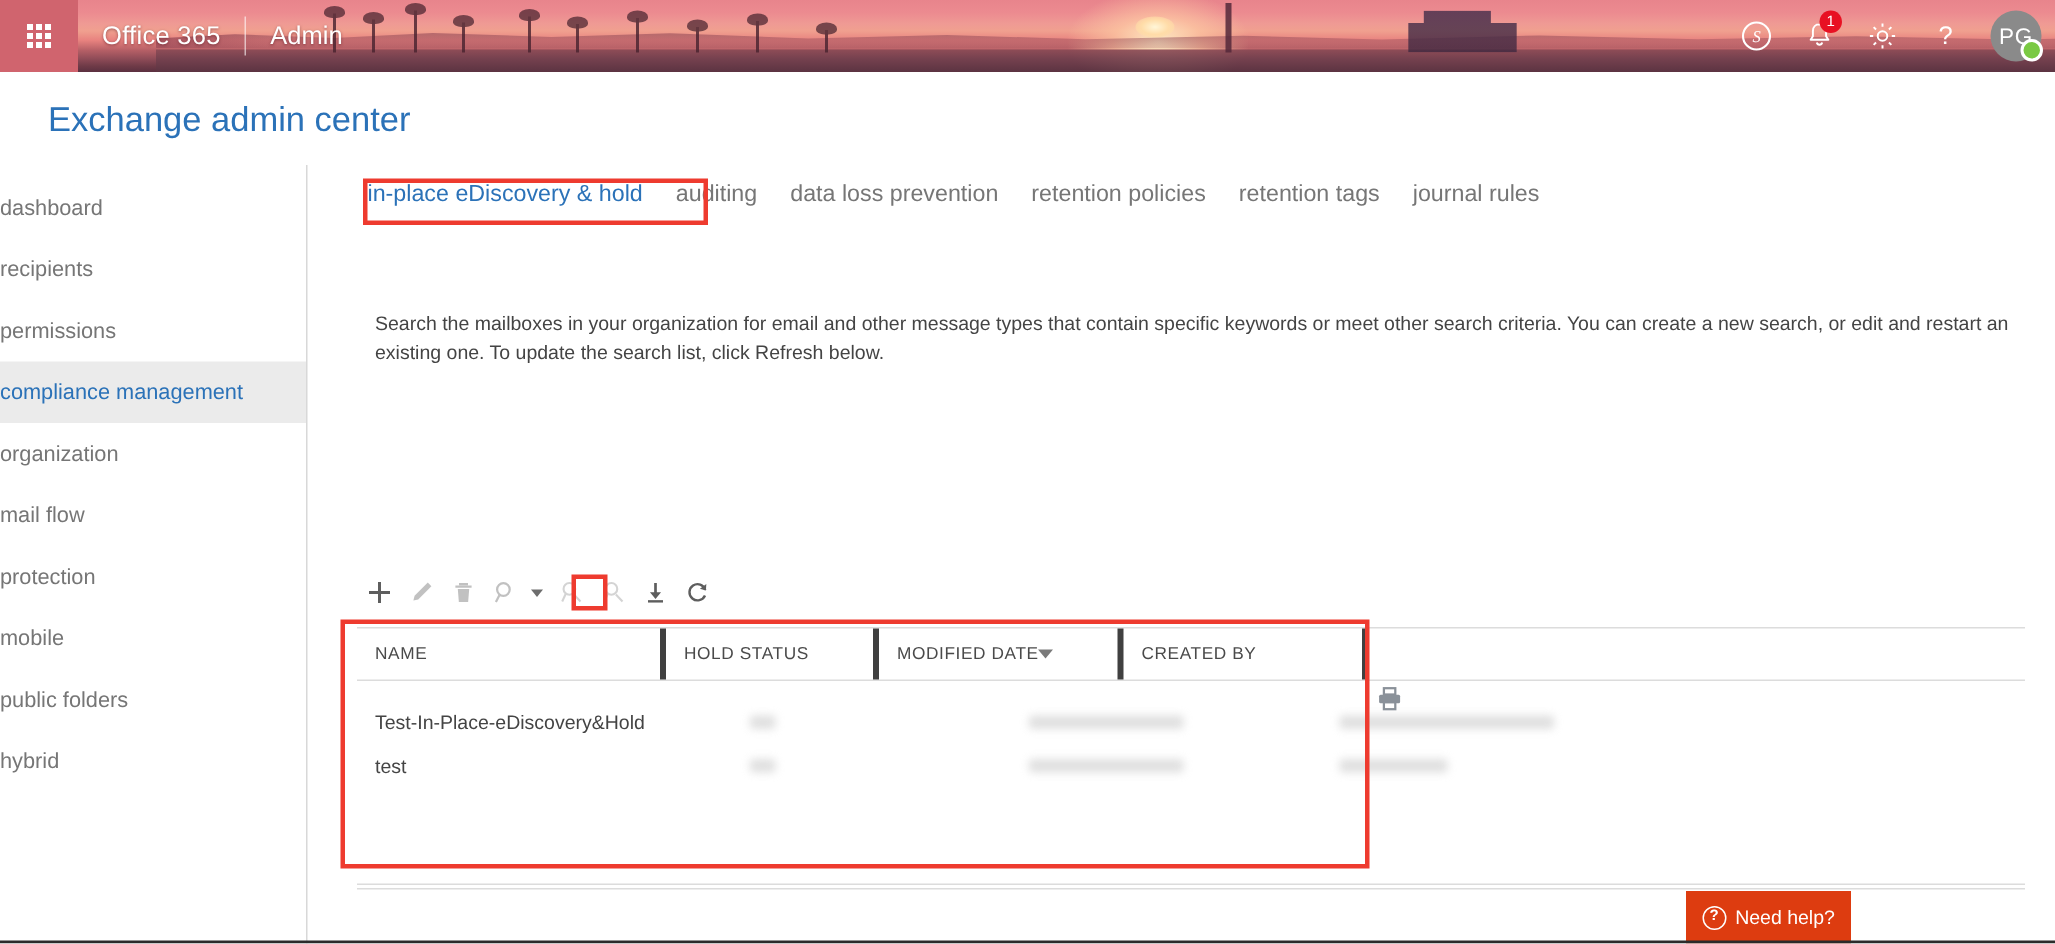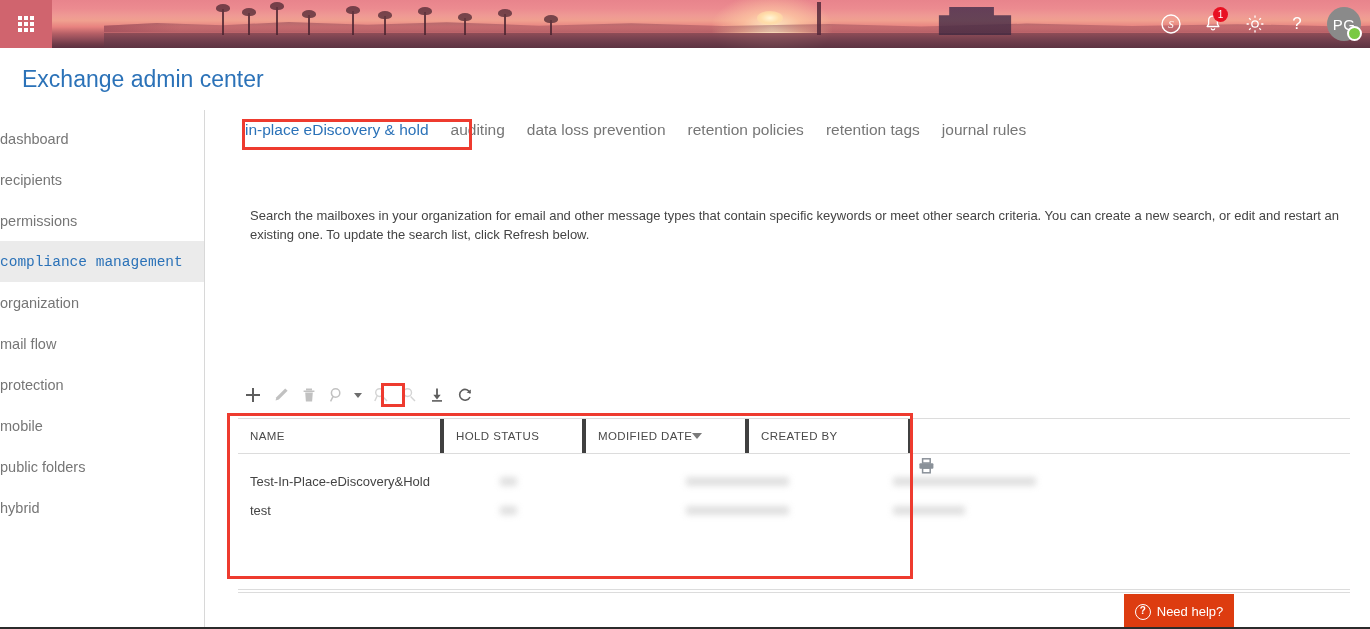--- a/index.html
+++ b/index.html
@@ -206,21 +206,21 @@
     right: 8px; bottom: 7px;
     width: 11px; height: 11px;
     border-radius: 50%;
     background: #7ac943;
     border: 2px solid #ffffff;
   }
 
   
   .page-title {
     position: absolute;
-    left: 22px; top: 66px;
+    left: 32px; top: 66px;
     font-size: 23px;
     color: #2b72b8;
     font-weight: 400;
   }
 
   
   .nav-divider {
     position: absolute;
     left: 204px; top: 110px;
     width: 1px;
@@ -237,21 +237,20 @@
     display: flex;
     align-items: center;
     font-size: 14.5px;
     color: #767676;
     cursor: pointer;
     box-sizing: border-box;
   }
   .nav-item.selected {
     background: #ebebeb;
     color: #2b72b8;
-    font-family: Liberation Mono, monospace;
   }
 
   
   .tabs {
     position: absolute;
     left: 245px; top: 121px;
     display: flex;
     align-items: baseline;
   }
   .tab {
@@ -475,20 +474,25 @@
         <i></i>
         <i></i>
         <i></i>
         <i></i>
         <i></i>
         <i></i>
         <i></i>
     </div>
   </div>
 
+  <div class="suite-brand">
+    <span class="o365">Office 365</span>
+    <span class="suite-sep"></span>
+    <span class="appname">Admin</span>
+  </div>
 
   <div class="suite-right">
     <div class="suite-icon">
       <svg width="22" height="22" viewBox="0 0 22 22">
         <circle cx="11" cy="11" r="9" fill="none" stroke="#ffffff" stroke-width="1.4"></circle>
         <text x="11" y="15.2" font-family="Liberation Serif, serif" font-size="11" font-style="italic" fill="#ffffff" text-anchor="middle">S</text>
       </svg>
     </div>
     <div class="suite-icon">
       <svg width="20" height="20" viewBox="0 0 20 20">

